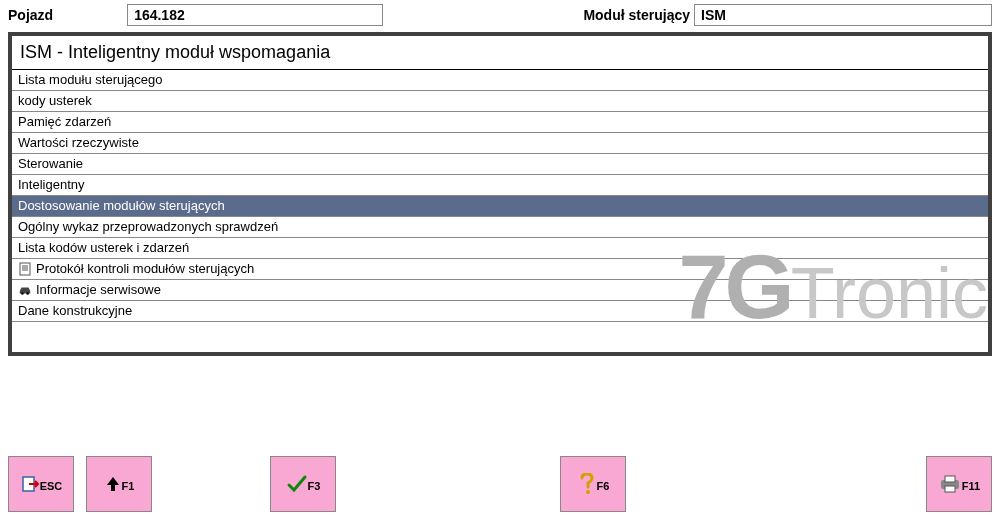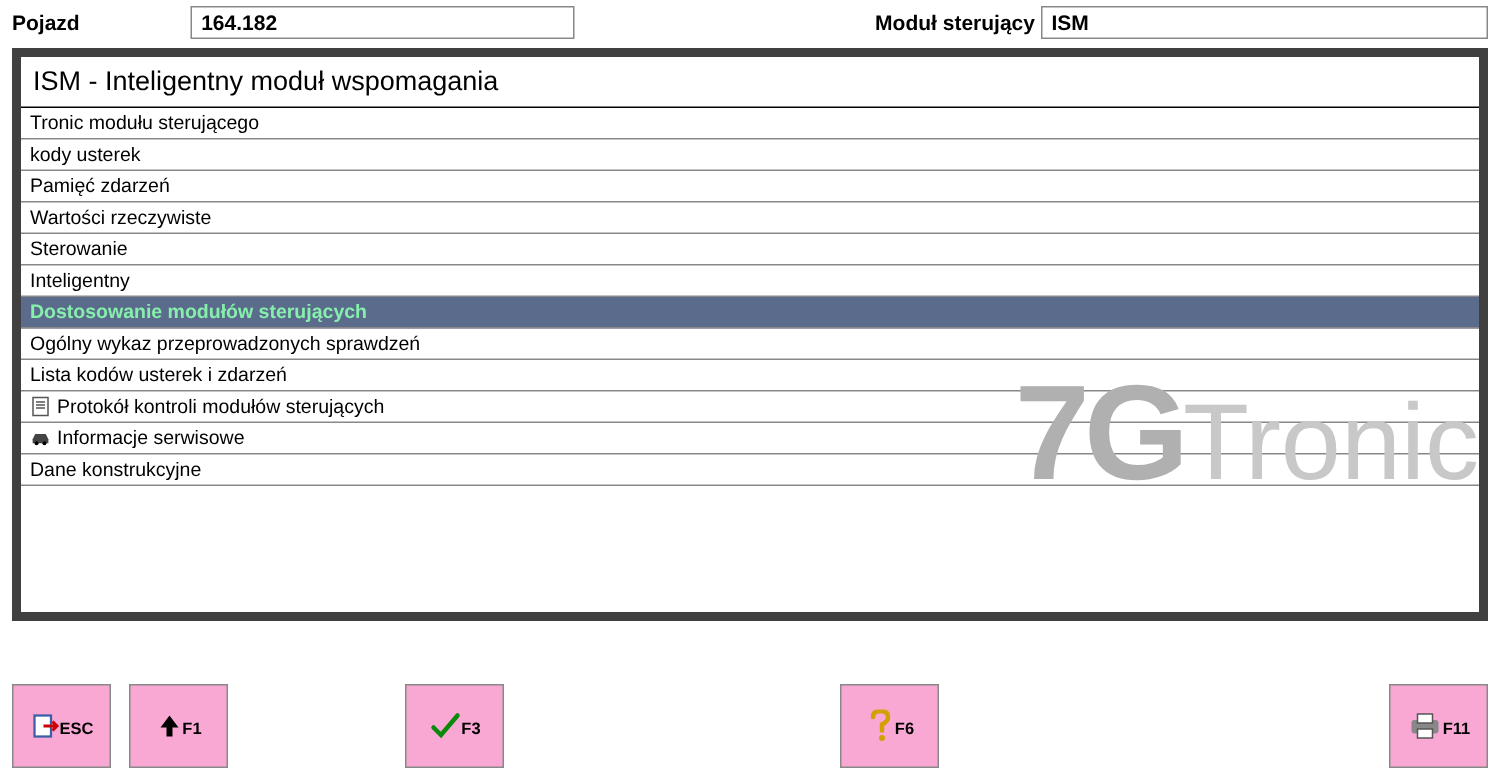--- a/index.html
+++ b/index.html
@@ -5,25 +5,25 @@
   * { box-sizing: border-box; margin: 0; padding: 0; }
   html, body { width: 1000px; height: 516px; font-family: Arial, sans-serif; font-size: 13px; background: #fff; color: #000; overflow: hidden; }
   
   .header-row { display: flex; align-items: center; padding: 4px 8px; gap: 4px; }
   .header-label { font-weight: bold; font-size: 14px; }
   .header-input { border: 1px solid #888; padding: 2px 6px; font-size: 14px; font-weight: bold; height: 22px; background: #fff; }
   .vehicle-input { width: 256px; margin-left: 70px; }
   .module-label { margin-left: auto; }
   .module-input { width: 298px; }
   
-  .main-panel { margin: 2px 8px 0 8px; border: 6px solid #404040; height: 382px; position: relative; background: #fff; }
+  .main-panel { margin: 2px 8px 0 8px; border: 4px solid #404040; height: 324px; position: relative; background: #fff; }
   .panel-title { font-size: 18px; padding: 6px 8px; border-bottom: 1px solid #000; }
   .menu-list { }
   .menu-item { padding: 2px 6px; border-bottom: 1px solid #888; font-size: 13px; cursor: pointer; display: flex; align-items: center; gap: 4px; line-height: 16px; }
-  .menu-item.selected { background: #5a6b8c; color: #86efac; font-weight: bold; }
+  .menu-item.selected { background: #5a6b8c; color: #ffffff; }
   .menu-icon { width: 14px; height: 14px; display: inline-flex; align-items: center; justify-content: center; flex-shrink: 0; }
   
   .watermark { position: absolute; top: 200px; left: 0; right: 0; text-align: right; pointer-events: none; z-index: 1; }
   .watermark .w7g { font-size: 90px; font-weight: bold; color: #b0b0b0; letter-spacing: -4px; }
   .watermark .wtronic { font-size: 72px; font-weight: 300; color: #c8c8c8; letter-spacing: 0px; }
   
   .footer { position: absolute; bottom: 0; left: 0; right: 0; height: 64px; display: flex; align-items: center; padding: 0 8px; gap: 12px; }
   .fkey { width: 66px; height: 56px; border: 1px solid #888; background: #f9a8d4; display: flex; flex-direction: row; align-items: center; justify-content: center; cursor: pointer; font-size: 11px; }
   .fkey .icon-slot { height: 28px; display: flex; align-items: center; justify-content: center; }
   .fkey .key-label { font-weight: bold; margin-top: 4px; }
@@ -37,21 +37,21 @@
   <span class="header-label">Pojazd</span>
   <input class="header-input vehicle-input" value="164.182" style="">
   <span class="header-label module-label">Moduł sterujący</span>
   <input class="header-input module-input" value="ISM" style="">
 </div>
 
 <div class="main-panel">
   <div class="panel-title">ISM - Inteligentny moduł wspomagania</div>
   <div class="menu-list" id="menu-list">
       <div class="menu-item">
-        <span>Tronic modułu sterującego</span>
+        <span>Lista modułu sterującego</span>
       </div>
       <div class="menu-item">
         <span>kody usterek</span>
       </div>
       <div class="menu-item">
         <span>Pamięć zdarzeń</span>
       </div>
       <div class="menu-item">
         <span>Wartości rzeczywiste</span>
       </div>

